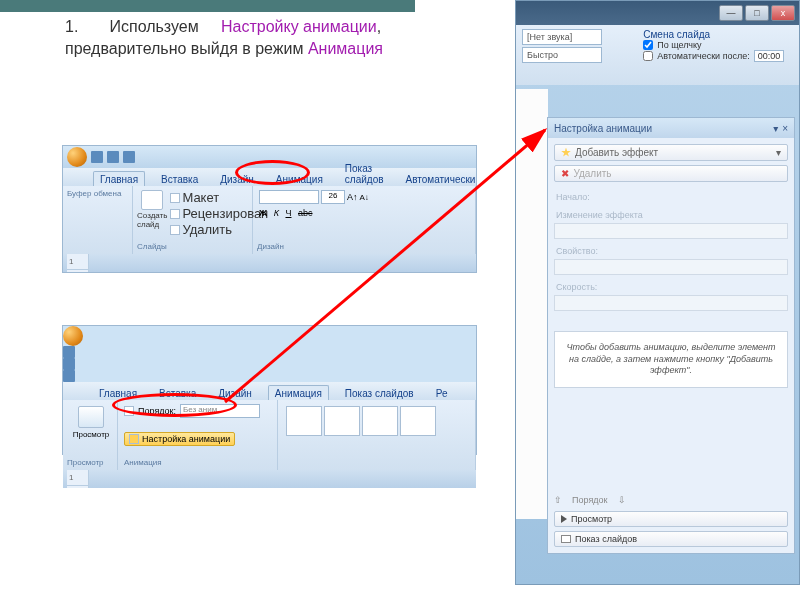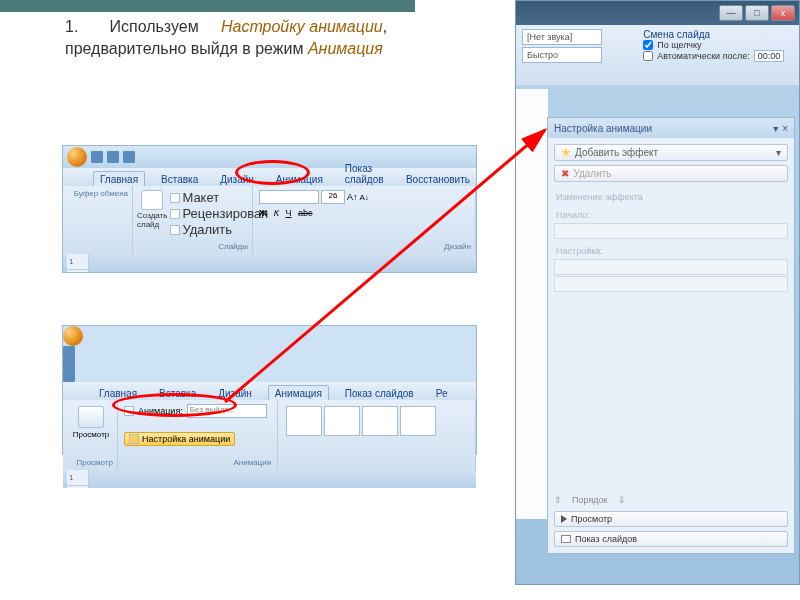--- a/index.html
+++ b/index.html
@@ -2,33 +2,33 @@
 <html><head>
 <meta charset="utf-8">
 <style>
   * { margin: 0; padding: 0; box-sizing: border-box; }
   body { font-family: "Segoe UI", Tahoma, sans-serif; background: #fff; width: 800px; height: 600px; overflow: hidden; position: relative; }
   
   .top-border { position: absolute; top: 0; left: 0; width: 415px; height: 12px; background: #4a7a7a; }
   
   .instruction-box { position: absolute; top: 16px; left: 65px; width: 350px; font-size: 16px; line-height: 1.35; color: #333; }
   .instruction-box .num { font-weight: normal; }
-  .instruction-box .link-blue { color: #a16207; font-style: italic; }
+  .instruction-box .link-blue { color: #a21caf; }
   
   
   .shot1 { position: absolute; top: 145px; left: 62px; width: 415px; height: 128px; background: #cde3f5; border: 1px solid #9db8d2; }
   .shot1 .titlebar { height: 22px; background: linear-gradient(#d6e8f7,#bcd5ec); display: flex; align-items: center; padding-left: 4px; gap: 4px; }
   .orb { width: 20px; height: 20px; border-radius: 50%; background: radial-gradient(circle at 30% 30%, #ffd27a, #e28a1b 60%, #b35f00); display: flex; align-items: center; justify-content: center; font-size: 8px; color: #fff; }
   .qat-icon { width: 12px; height: 12px; background: #5b8bbd; border-radius: 1px; }
   .tabbar { height: 18px; background: linear-gradient(#e8f1fa,#cfe0f1); display: flex; align-items: flex-end; padding-left: 30px; font-size: 10px; gap: 10px; color: #15428b; }
   .tab { padding: 2px 6px 1px; cursor: pointer; }
   .tab.active { background: #dce9f6; border: 1px solid #9db8d2; border-bottom: none; border-radius: 2px 2px 0 0; }
   .ribbon-body { height: 68px; background: linear-gradient(#e5effa,#d0e0f0); display: flex; }
   .rgroup { border-right: 1px solid #b8cde2; padding: 2px 4px; display: flex; flex-direction: column; justify-content: space-between; }
-  .rgroup-title { font-size: 8px; color: #5a7aa0; text-align: right; padding: 1px 0; }
+  .rgroup-title { font-size: 8px; color: #5a7aa0; text-align: left; padding: 1px 0; }
   .rgroup-icons { display: flex; gap: 3px; align-items: flex-start; flex: 1; padding-top: 2px; }
   .big-btn { width: 32px; display: flex; flex-direction: column; align-items: center; font-size: 8px; color: #333; gap: 1px; }
   .big-btn .ic { width: 22px; height: 20px; background: #fff; border: 1px solid #a8bed5; border-radius: 2px; }
   .small-row { display: flex; flex-direction: column; gap: 1px; font-size: 13px; color: #333; }
   .small-row div { display: flex; align-items: center; gap: 2px; }
   .sm-ic { width: 10px; height: 10px; background: #fff; border: 1px solid #a8bed5; }
   .font-group { flex: 1; }
   .font-row { display: flex; gap: 2px; align-items: center; font-size: 9px; padding: 2px; }
   .font-sel { width: 60px; height: 14px; background: #fff; border: 1px solid #9db8d2; font-size: 8px; padding: 0 2px; }
   .font-size { width: 24px; height: 14px; background: #fff; border: 1px solid #9db8d2; font-size: 8px; text-align: center; }
@@ -108,21 +108,21 @@
     <div class="qat-icon"></div>
     <div class="qat-icon"></div>
     <div class="qat-icon"></div>
   </div>
   <div class="tabbar">
     <div class="tab active">Главная</div>
     <div class="tab">Вставка</div>
     <div class="tab">Дизайн</div>
     <div class="tab">Анимация</div>
     <div class="tab">Показ слайдов</div>
-    <div class="tab">Восстановить</div>
+    <div class="tab">Автоматически</div>
   </div>
   <div class="ribbon-body">
     <div class="rgroup" style="width:70px">
       <div class="rgroup-title">Буфер обмена</div>
     </div>
     <div class="rgroup" style="width:120px">
       <div class="rgroup-icons">
         <div class="big-btn">
           <div class="ic"></div>
           <span>Создать слайд</span>
@@ -186,22 +186,22 @@
     <div class="rgroup" style="width:55px">
       <div class="prosmotr-btn">
         <div class="ic"></div>
         <span>Просмотр</span>
       </div>
       <div class="rgroup-title">Просмотр</div>
     </div>
     <div class="rgroup anim-group" style="width:160px">
       <div class="anim-row">
         <div class="sm-ic"></div>
-        <span>Анимация:</span>
-        <div class="anim-sel">Без выйдя...</div>
+        <span>Порядок:</span>
+        <div class="anim-sel">Без аним...</div>
       </div>
       <div class="anim-row">
         <div class="highlight-btn">
           <div class="sm-ic" style="background:#ffd055"></div>
           <span>Настройка анимации</span>
         </div>
       </div>
       <div class="rgroup-title">Анимация</div>
     </div>
     <div class="rgroup" style="flex:1">
@@ -259,27 +259,29 @@
     <div class="tp-body">
       <div class="tp-btn">
         <div class="star-ic"></div>
         <span>Добавить эффект</span>
         <span style="margin-left:auto">▾</span>
       </div>
       <div class="tp-btn disabled">
         <span style="color:#d44">✖</span>
         <span>Удалить</span>
       </div>
+      <div class="tp-section-label">Начало:</div>
       <div class="tp-section-label">Изменение эффекта</div>
-      <div class="tp-section-label">Начало:</div>
       <div class="tp-field"></div>
-      <div class="tp-section-label">Настройка:</div>
+      <div class="tp-section-label">Свойство:</div>
       <div class="tp-field"></div>
+      <div class="tp-section-label">Скорость:</div>
       <div class="tp-field"></div>
 
+      <div class="hint-box">Чтобы добавить анимацию, выделите элемент на слайде, а затем нажмите кнопку "Добавить эффект".</div>
     </div>
     <div class="tp-footer">
       <div class="tp-foot-btn">
         <span>⇧</span>&nbsp;<span>Порядок</span>&nbsp;<span>⇩</span>
       </div>
       <div style="display:flex; gap:4px; margin-top:4px">
         <div class="tp-foot-btn play" style="flex:1">
           <div class="play-ic"></div>
           <span>Просмотр</span>
         </div>

